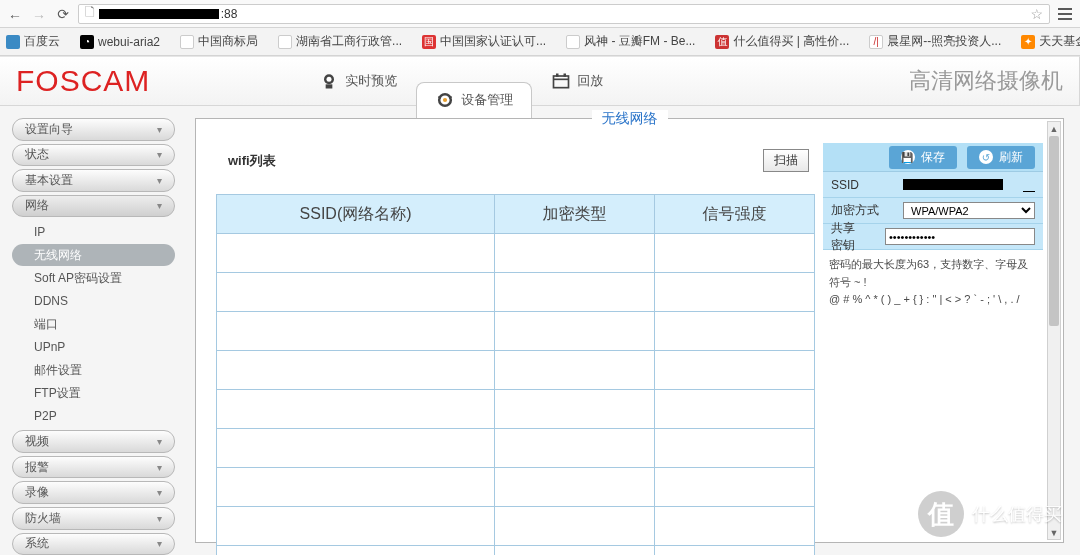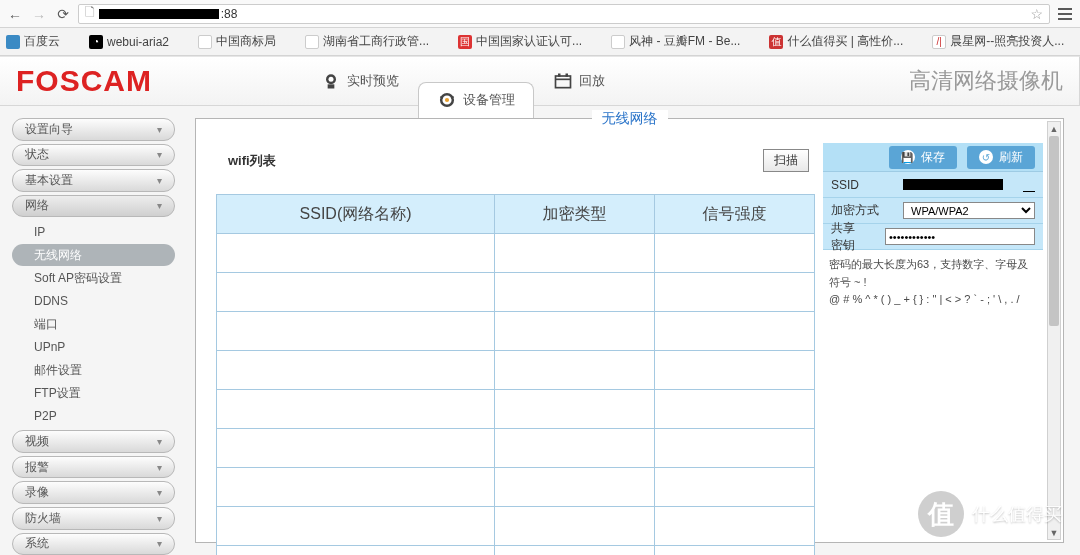--- a/index.html
+++ b/index.html
@@ -7,28 +7,28 @@
 
     
     .browser-bar { height: 28px; background: #f9f9f9; border-bottom: 1px solid #d4d4d4; display: flex; align-items: center; padding: 0 6px; gap: 6px; }
     .nav-btn { width: 18px; height: 18px; display: flex; align-items: center; justify-content: center; color: #5a5a5a; cursor: pointer; font-size: 14px; }
     .url-field { flex: 1; height: 20px; background: #fff; border: 1px solid #ccc; border-radius: 2px; padding: 0 6px; display: flex; align-items: center; font-size: 12px; color: #333; }
     .url-redacted { display: inline-block; width: 120px; height: 10px; background: #000; margin-right: 2px; }
     .star-icon { color: #999; font-size: 14px; margin-left: auto; }
     .menu-bars { width: 18px; height: 18px; display: flex; flex-direction: column; justify-content: center; gap: 3px; padding: 2px; cursor: pointer; }
     .menu-bars div { height: 2px; background: #5a5a5a; }
 
-    .bookmarks-bar { height: 28px; background: #f3f3f3; border-bottom: 1px solid #d4d4d4; display: flex; align-items: center; padding: 0 6px; gap: 29px; font-size: 12px; color: #444; overflow: hidden; }
+    .bookmarks-bar { height: 28px; background: #f3f3f3; border-bottom: 1px solid #d4d4d4; display: flex; align-items: center; padding: 0 6px; gap: 20px; font-size: 12px; color: #444; overflow: hidden; }
     .bookmark { display: flex; align-items: center; gap: 4px; cursor: pointer; white-space: nowrap; }
     .bk-ico { width: 14px; height: 14px; display: inline-flex; align-items: center; justify-content: center; font-size: 10px; border-radius: 2px; }
     .bk0 { background: #3b8ac4; color: #fff; } .bk1 { background: #000; color: #fff; } .bk2 { background: #fff; border: 1px solid #ccc; } .bk3 { background: #fff; border: 1px solid #ccc; } .bk4 { background: #d33; color: #fff; } .bk5 { background: #fff; border: 1px solid #ccc; } .bk6 { background: #c33; color: #fff; } .bk7 { background: #fff; border: 1px solid #ccc; color: #c33; } .bk8 { background: #f80; color: #fff; } .bk9 { background: #063; color: #fff; }
 
     
     .page-header { height: 50px; background: linear-gradient(#fff, #f3f3f3); display: flex; align-items: center; padding: 0 16px; border-bottom: 1px solid #d7d7d7; border-right: 1px solid #d7d7d7; border-top: 1px solid #e6e6e6; }
-    .logo { font-family: Arial, sans-serif; font-size: 30px; font-weight: 700; color: #d22; letter-spacing: 1px; }
+    .logo { font-family: Arial, sans-serif; font-size: 30px; font-weight: 400; color: #d22; letter-spacing: 1px; }
     .tabs { display: flex; margin-left: 150px; gap: 0; }
     .tab { display: flex; align-items: flex-start; gap: 6px; padding: 8px 18px 10px; font-size: 13px; color: #555; cursor: pointer; border: 1px solid transparent; border-bottom: none; }
     .tab.active { background: #fff; border-color: #c8c8c8; border-radius: 8px 8px 0 0; position: relative; top: 19px; }
     .tab-ico { width: 20px; height: 18px; }
     .slogan { margin-left: auto; font-size: 22px; color: #9a9a9a; font-weight: 300; }
 
     
     .content { display: flex; height: calc(100% - 106px); }
     .sidebar { width: 185px; padding: 12px 10px 0 12px; display: flex; flex-direction: column; gap: 3px; }
     .menu-item { height: 39px; background: linear-gradient(#fdfdfd, #d9d9d9); border: 1px solid #b8b8b8; border-radius: 11px; display: flex; align-items: center; padding: 0 12px; font-size: 12px; color: #555; cursor: pointer; position: relative; }

